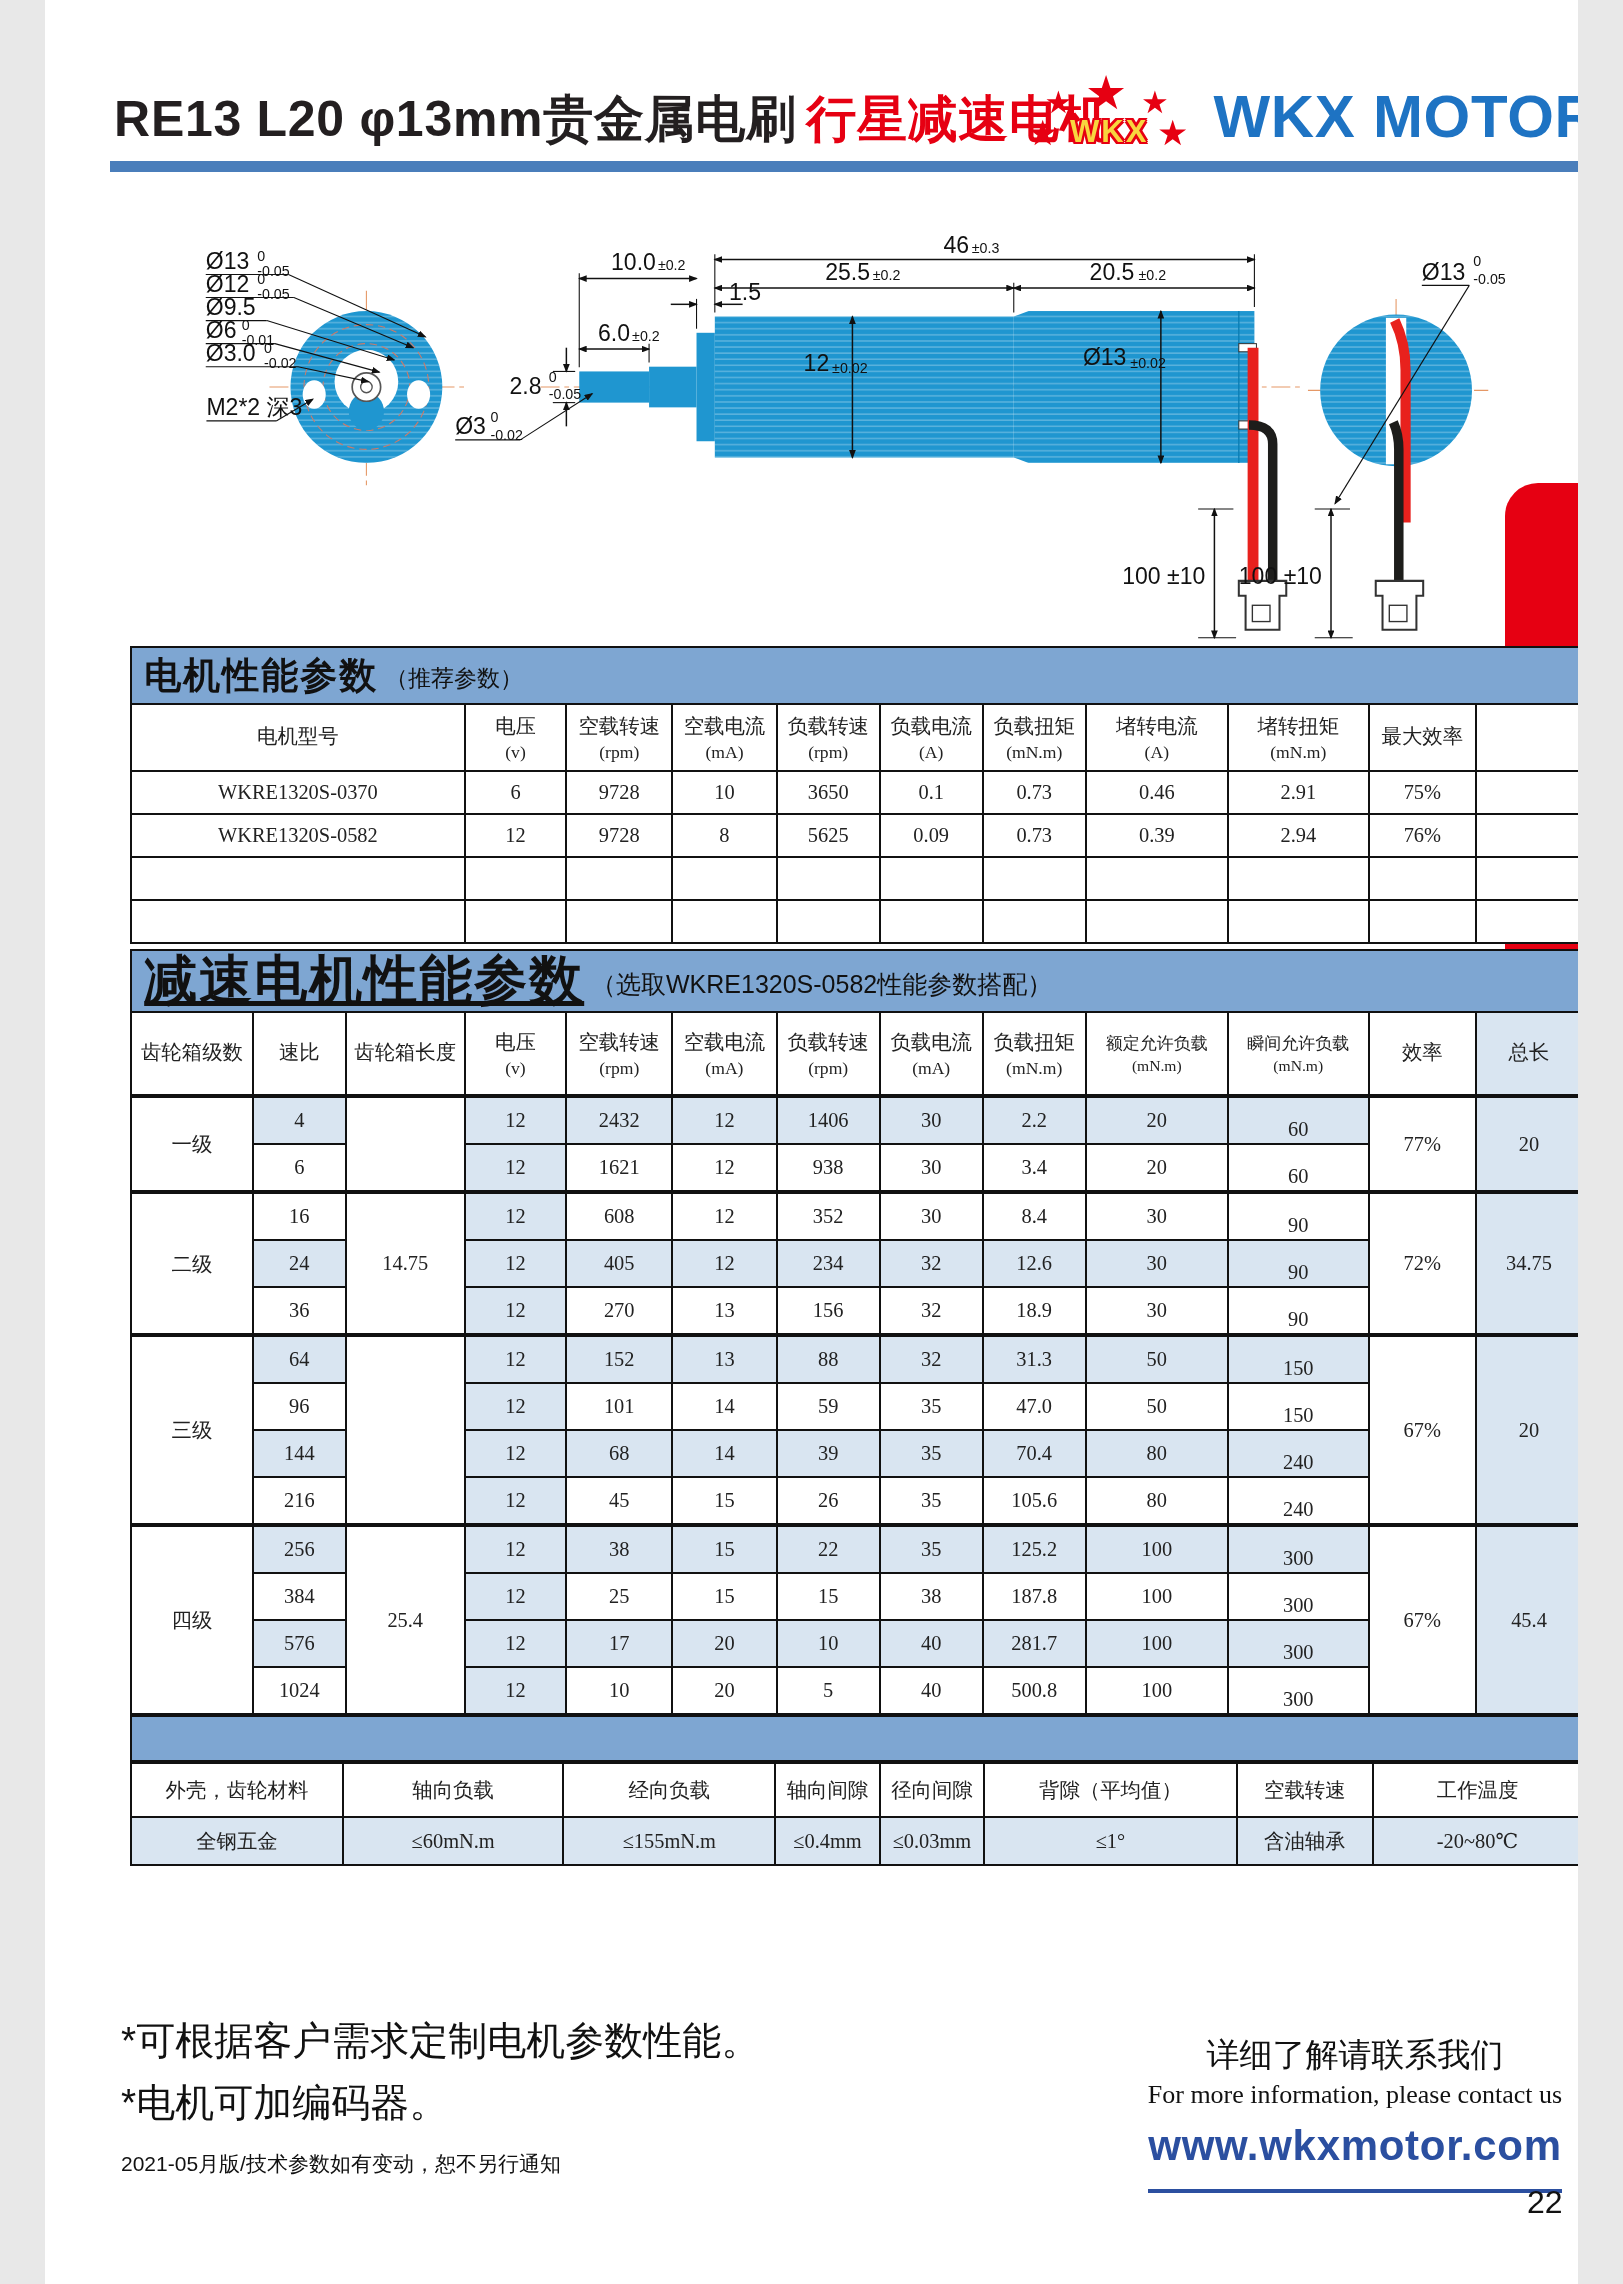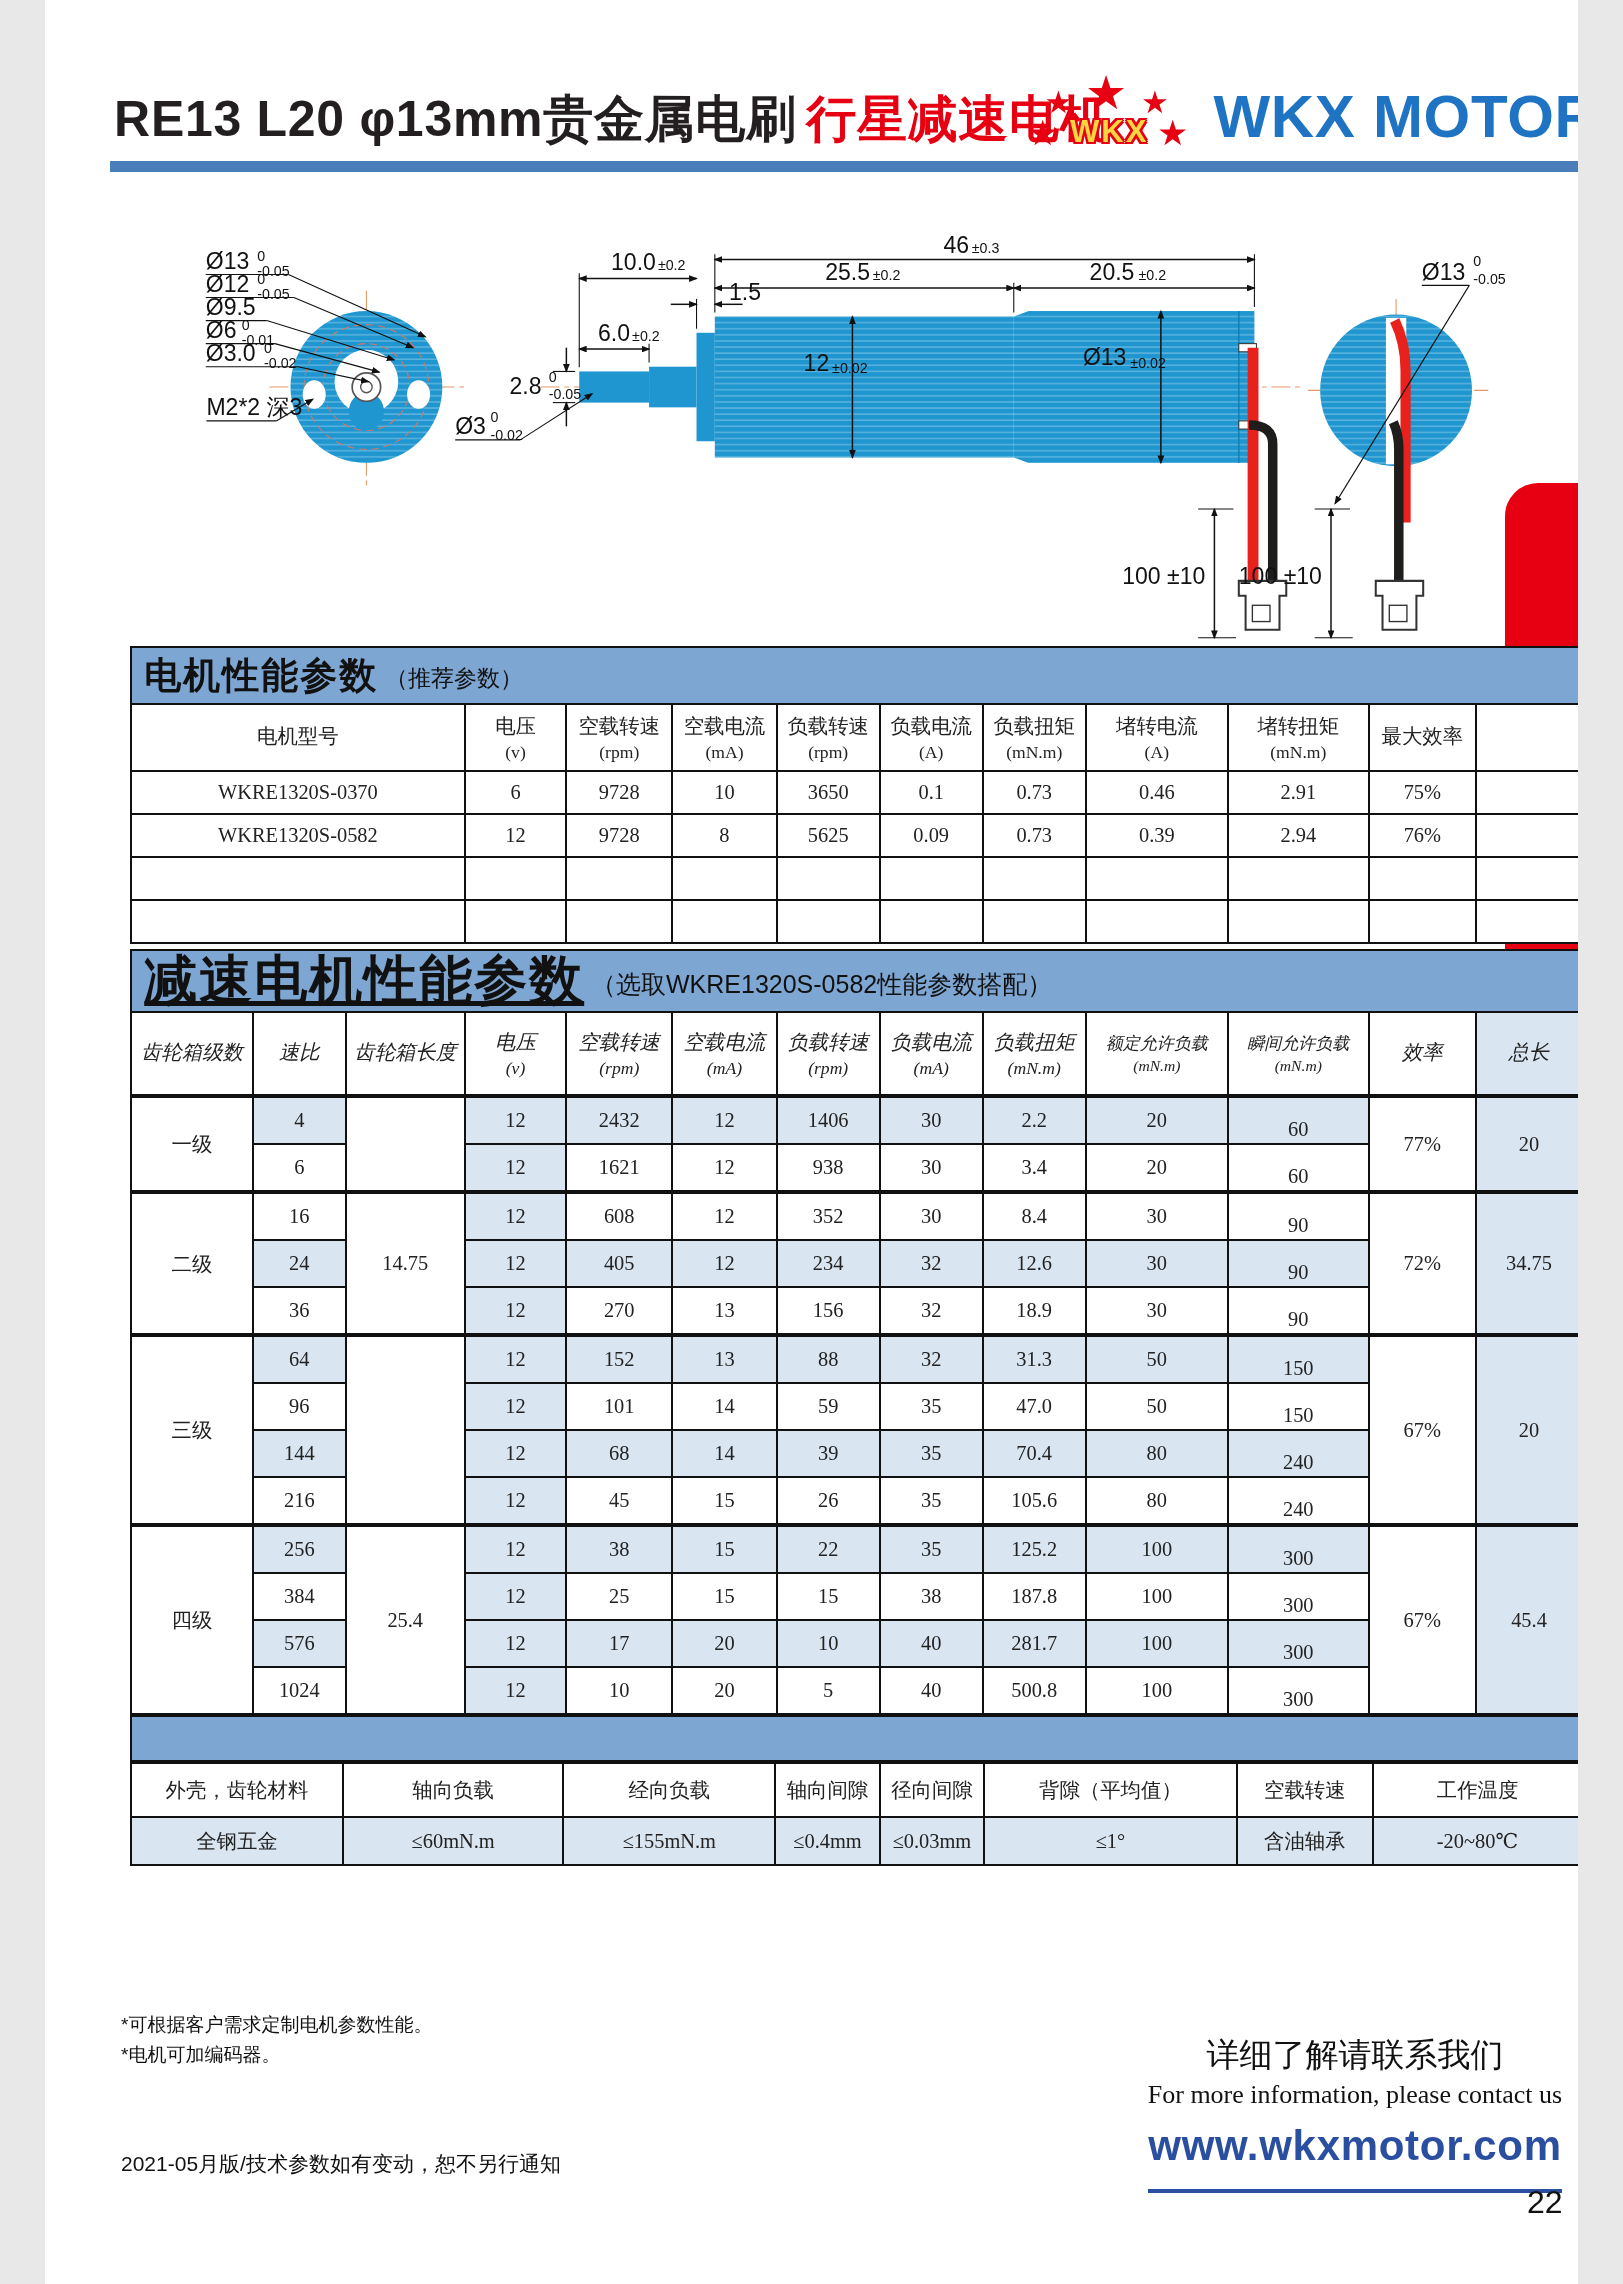--- a/index.html
+++ b/index.html
@@ -42,30 +42,30 @@
   .bar-sub{font-size:23px;color:#111;margin-left:6.8px;margin-top:6.8px;}
   .bar2 .bar-sub{font-size:25px;}
 
   table{border-collapse:collapse;table-layout:fixed;width:100%;border:2.7px solid #111;background:#fff;}
   td,th{border:2px solid #111;text-align:center;vertical-align:middle;padding:0;overflow:hidden;
         font-family:"Liberation Serif","DejaVu Serif",serif;font-size:20.4px;color:#222;font-weight:normal;}
   .nm{display:block;font-size:20.4px;}
   .unit{display:block;font-size:17.6px;margin-top:2.7px;}
   th.small .nm{font-size:17px;} th.small .unit{font-size:15.6px;}
   #t1 th{height:65px;} #t1 td{height:41px;}
-  #t2 th{height:81px;font-style:italic;} #t2 td{height:43px;}
+  #t2 th{height:81px;} #t2 td{height:43px;}
   tr.gstart td{border-top:4.1px solid #111;}
   .sh,.vcol,.total,th.shd{background:#d9e5f1;}
   .inst{vertical-align:bottom;padding-bottom:2px;}
   td.band{background:#7ea6d2;height:53px;}
   #spec th{height:52px;background:#fff;}
   #spec td{height:46px;background:#d9e5f1;}
 
   
-  .notes{position:absolute;left:76px;top:2010px;font-size:19px;color:#111;line-height:1.6;}
+  .notes{position:absolute;left:76px;top:2010px;font-size:39px;color:#111;line-height:1.6;}
   .version{position:absolute;left:76px;top:2150px;font-size:21px;color:#111;}
   .contact{position:absolute;left:1059px;top:2033px;width:502px;text-align:center;}
   .c-cn{font-size:33px;color:#111;}
   .c-en{font-size:26px;color:#111;font-family:"Liberation Serif","DejaVu Serif",serif;margin-top:2px;}
   .c-site{display:inline-block;margin-top:12.2px;font-size:42px;font-weight:bold;color:#2b4fa0;
           border-bottom:4.7px solid #2b4fa0;padding-bottom:19px;text-decoration:none;letter-spacing:0.7px;}
   .pageno{position:absolute;left:1482px;top:2184px;font-size:32px;color:#111;}
 </style>
 </head>
 <body>

